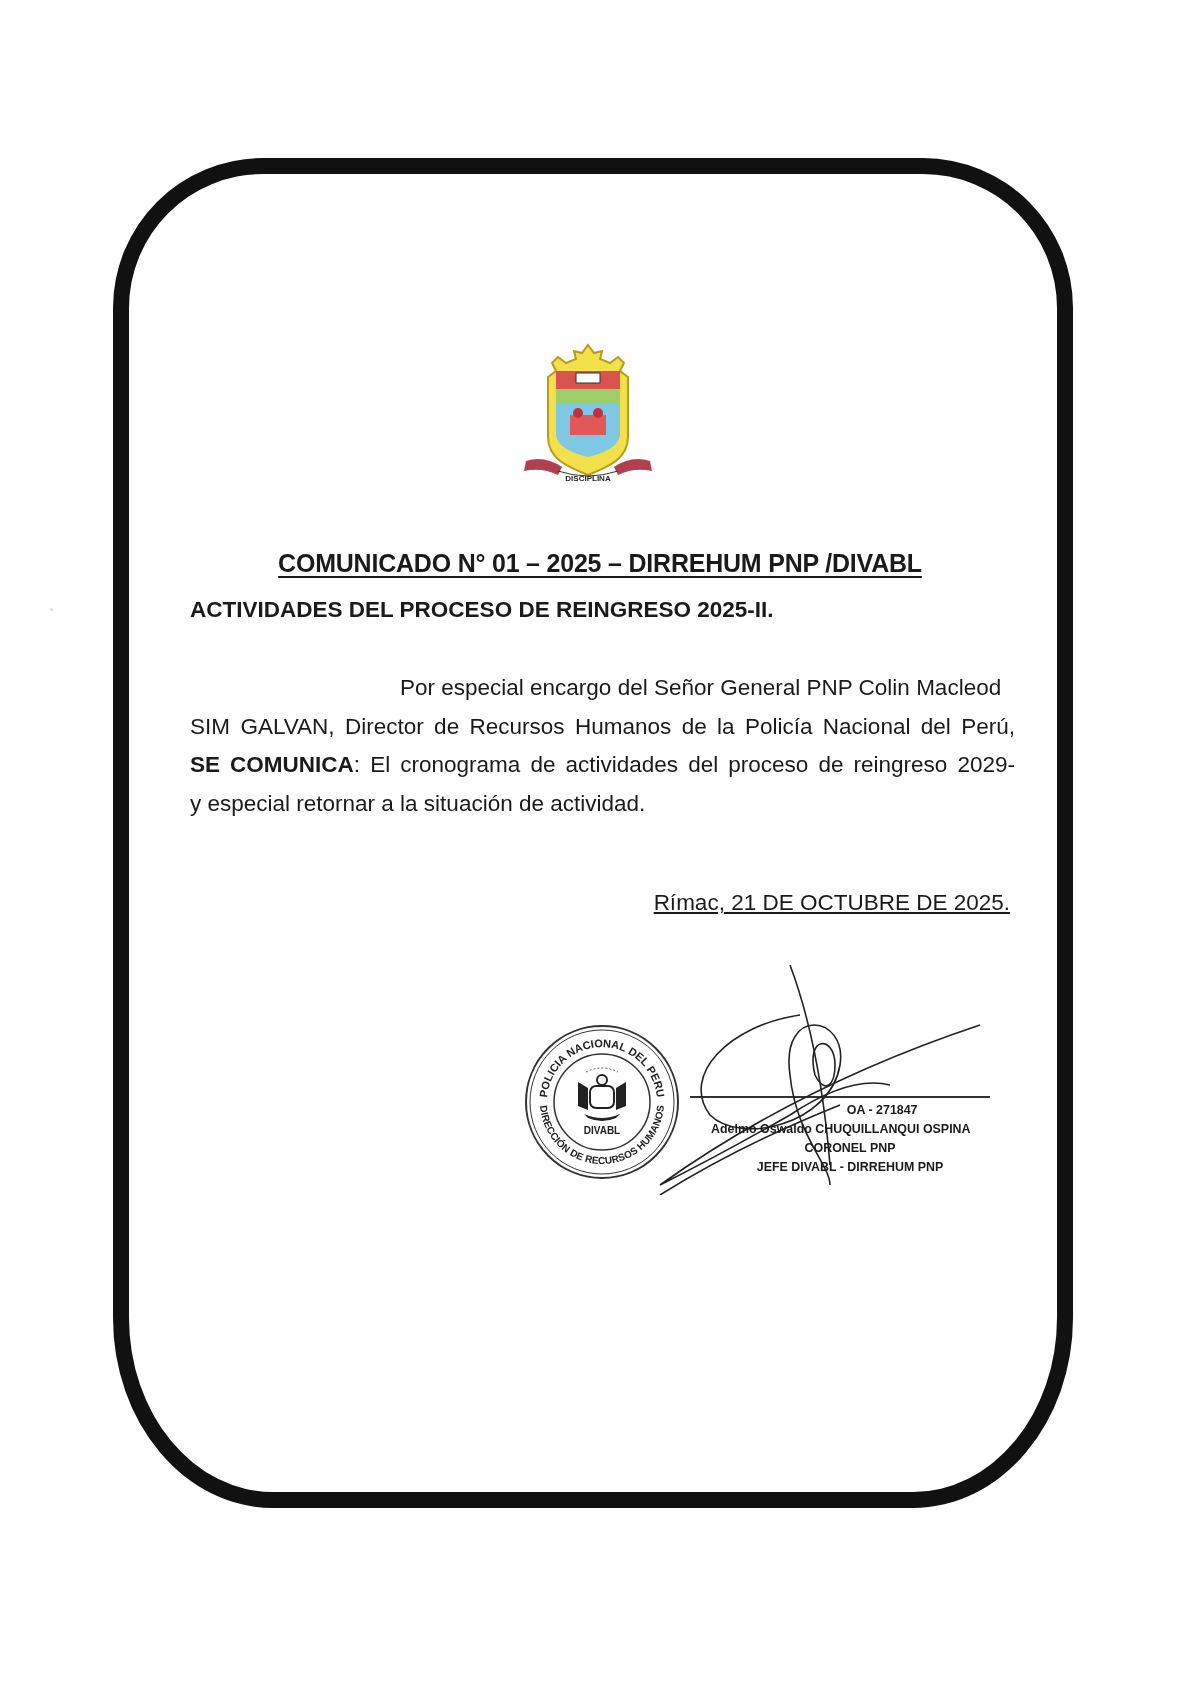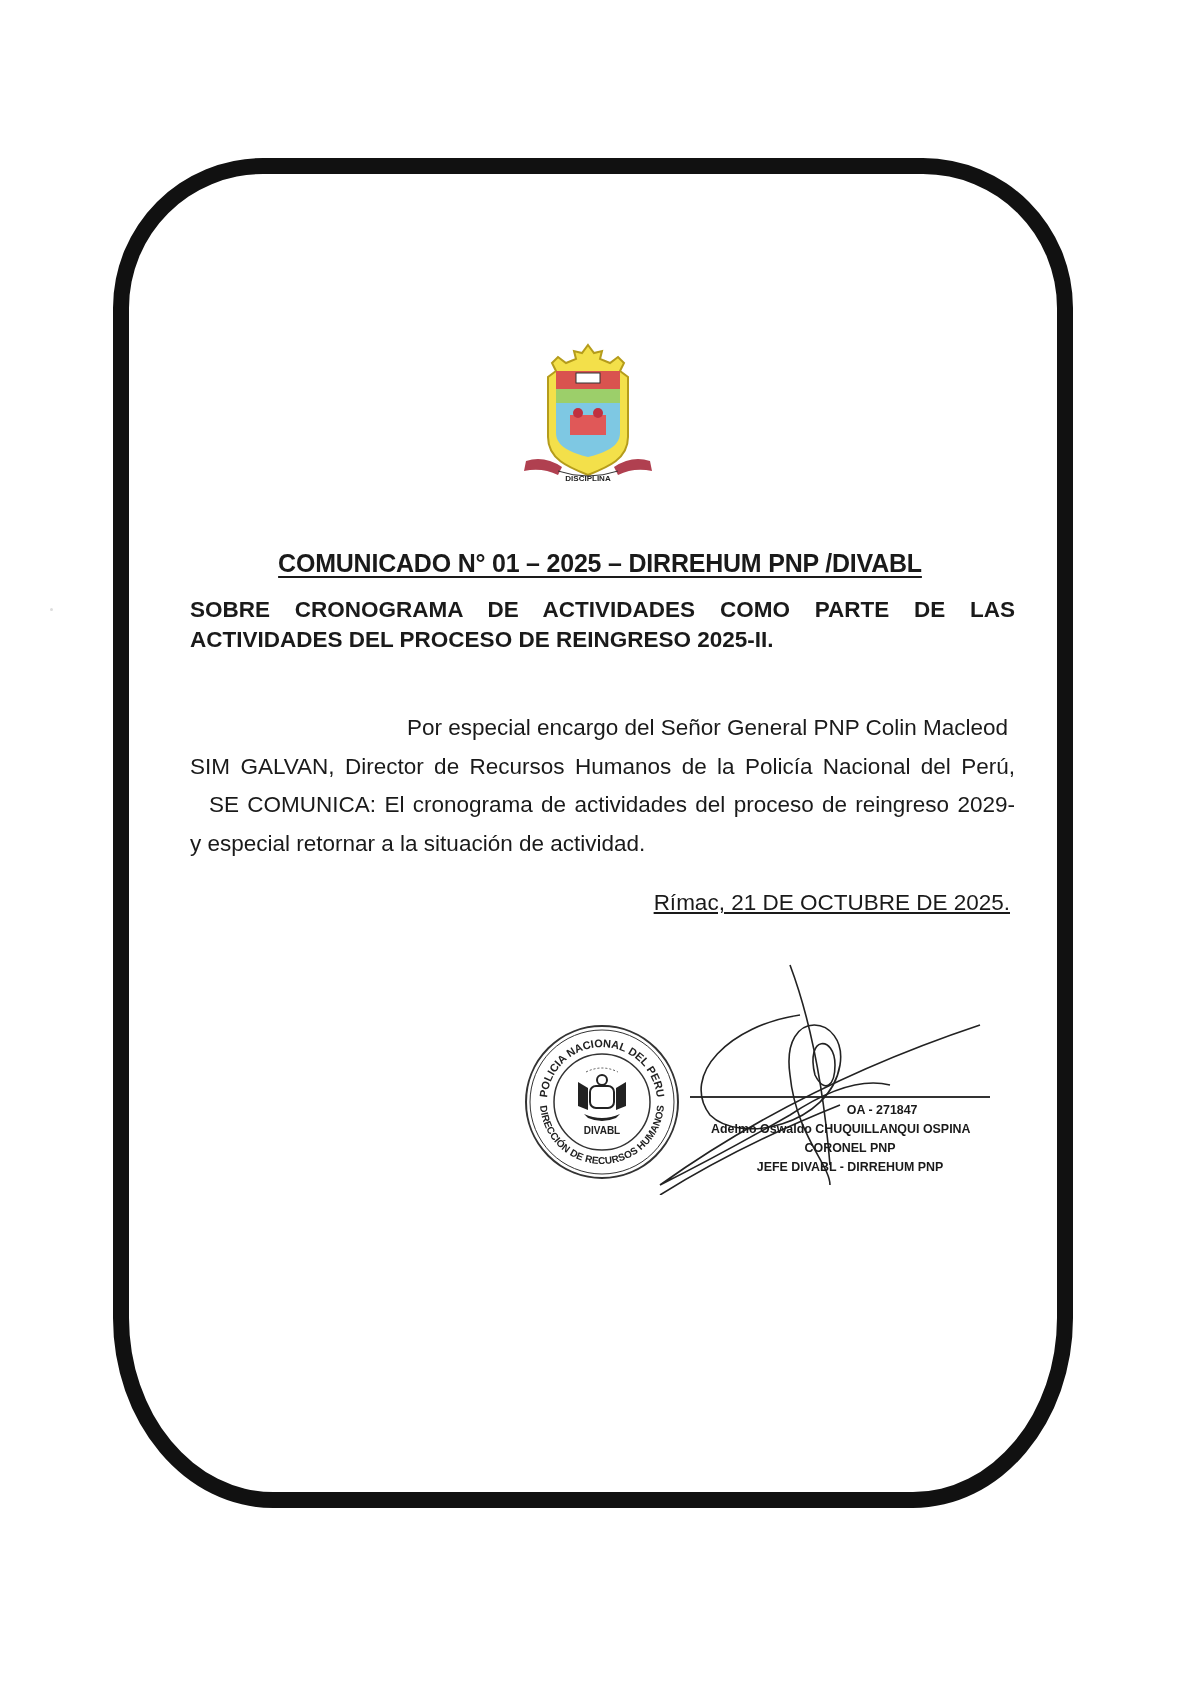--- a/index.html
+++ b/index.html
@@ -22,22 +22,22 @@
     position:absolute; left:190px; width:825px; top:595px;
     font-weight:bold; font-size:22.5px; line-height:30px; text-align:justify;
   }
   .subject .l1 { display:block; text-align:justify; text-align-last:justify; }
   .body-text {
     position:absolute; left:190px; width:825px; top:669px;
     font-size:22.5px; line-height:38.5px; text-align:justify;
   }
   .body-text .line { display:block; white-space:nowrap; }
   .body-text .just { text-align:justify; text-align-last:justify; white-space:normal; }
-  .body-text .indent { padding-left:210px; text-align:center;margin-top:40px; }
-  .body-text b { font-weight:normal;margin-left:19px; }
+  .body-text .indent { padding-left:210px; text-align:left; }
+  .body-text b { font-weight:bold; }
   .date {
     position:absolute; right:190px; top:890px; font-size:22.5px;text-decoration:underline;
   }
   .seal { position:absolute; left:522px; top:1022px; width:160px; height:160px; }
   .sigline { position:absolute; left:690px; top:1096px; width:300px; height:2px; background:#333; }
   .sig-svg { position:absolute; left:640px; top:955px; width:360px; height:240px; }
   .sig-block {
     position:absolute; left:690px; width:320px; top:1100px; text-align:center;
     font-weight:bold; font-size:13.5px; line-height:19px; transform:scaleX(0.92); transform-origin:center top;
   }
@@ -63,21 +63,20 @@
     <circle cx="80" cy="70" r="5" fill="#c03040"></circle>
   <path d="M8 118 q18 -6 36 6 l-4 8 q-16-8-34-4z" fill="#b04050"></path>
   <path d="M132 118 q-18 -6 -36 6 l4 8 q16-8 34-4z" fill="#b04050"></path>
   <path d="M40 128 q30 10 60 0" fill="none" stroke="#333" stroke-width="1"></path>
   <text x="70" y="138" text-anchor="middle" font-family="Liberation Sans, sans-serif" font-weight="bold" font-size="8" fill="#222">DISCIPLINA</text>
 </svg>
 
 <div class="title">COMUNICADO N° 01 – 2025 – DIRREHUM PNP /DIVABL</div>
 
 <div class="subject">
-  <span class="l1">SOBRE CRONOGRAMA DE ACTIVIDADES COMO PARTE DE LAS</span>
   <span>ACTIVIDADES DEL PROCESO DE REINGRESO 2025-II.</span>
 </div>
 
 <div class="body-text">
   <span class="line indent">Por especial encargo del Señor General PNP Colin Macleod</span>
   <span class="line just">SIM GALVAN, Director de Recursos Humanos de la Policía Nacional del Perú,</span>
   <span class="line just"><b>SE COMUNICA</b><span>: El cronograma de actividades del proceso de reingreso 2029-</span></span>
   <span class="line">y especial retornar a la situación de actividad.</span>
 </div>
 

